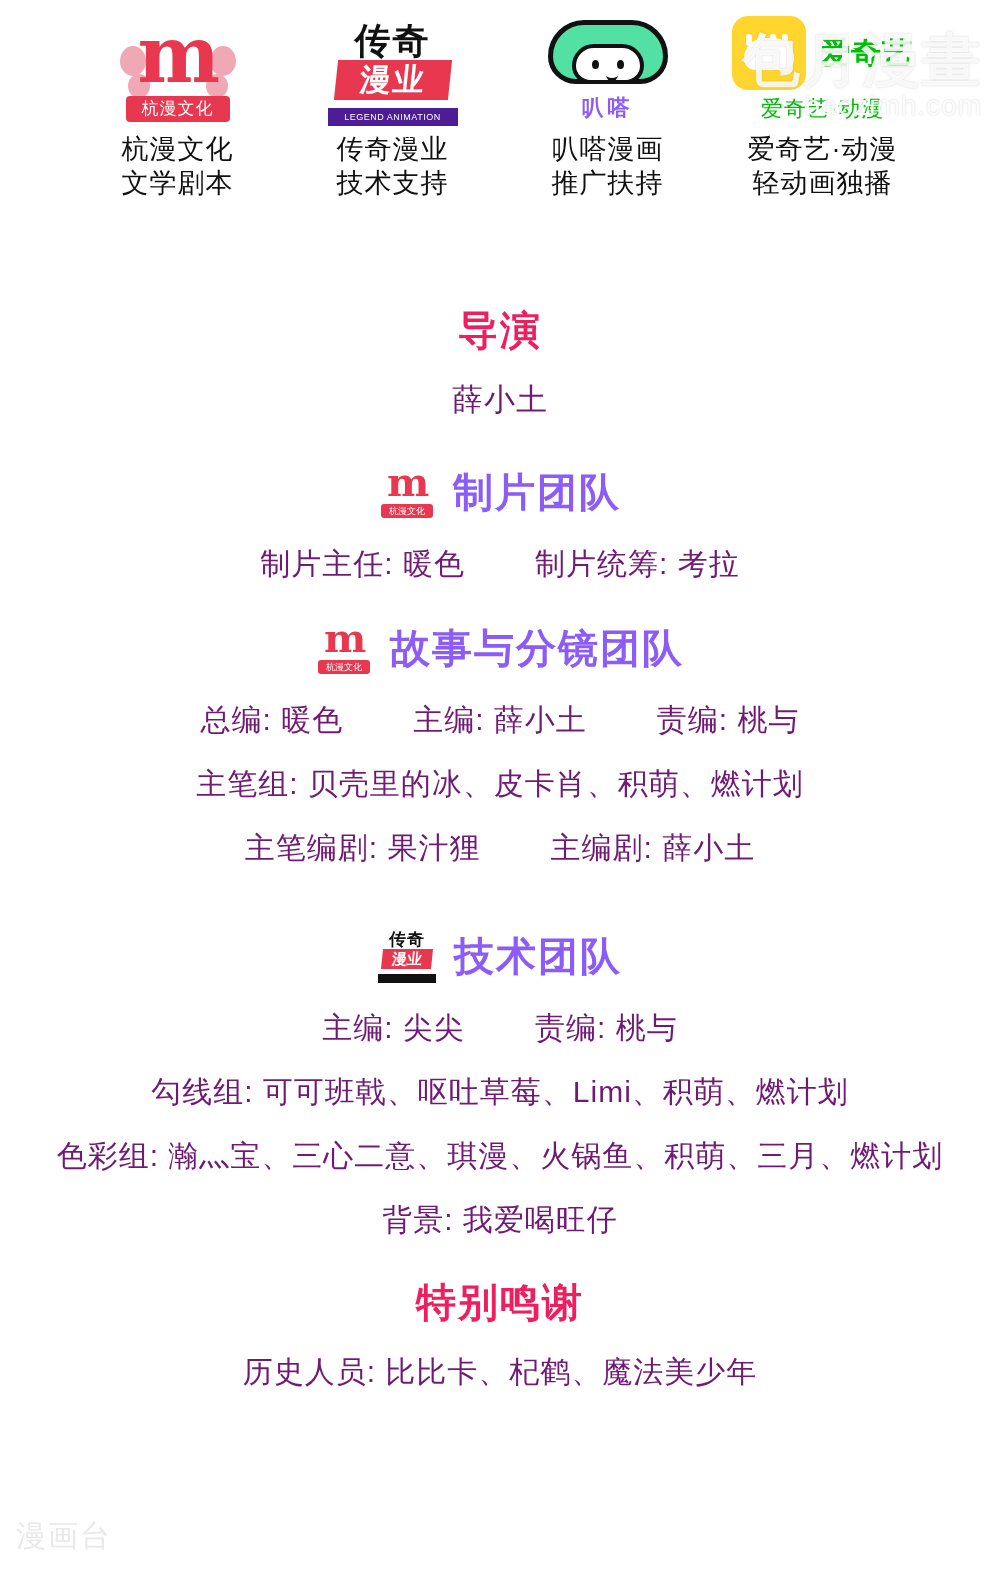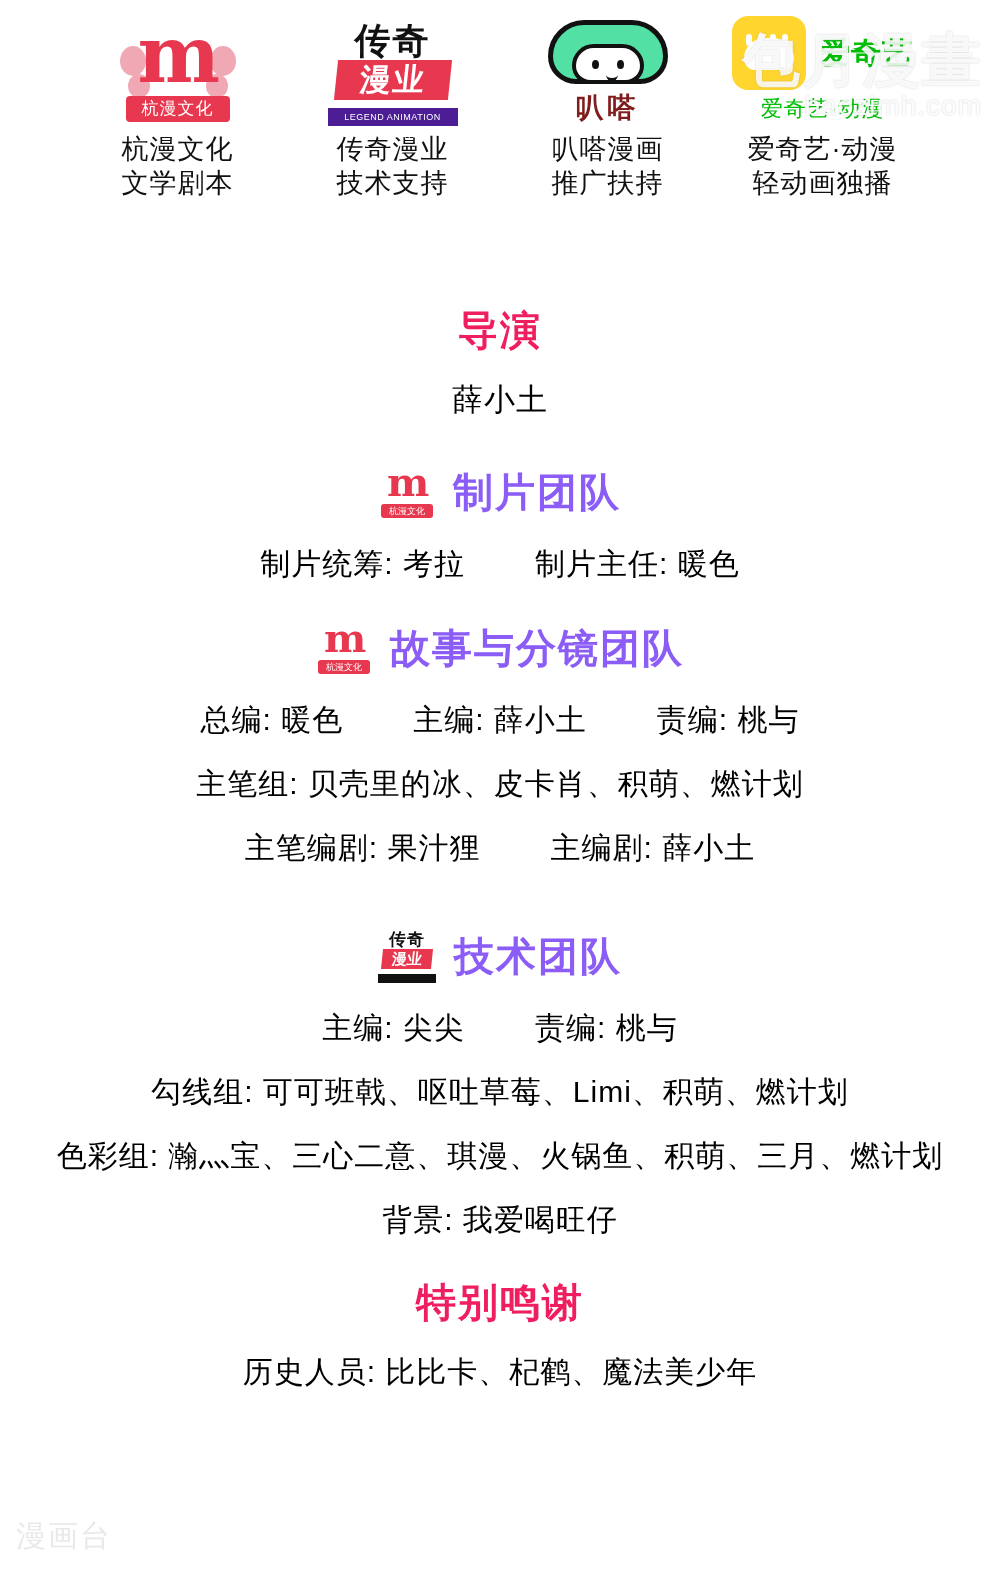--- a/index.html
+++ b/index.html
@@ -181,23 +181,23 @@
     height: 6px;
     border-bottom: 3px solid #111;
     border-radius: 0 0 8px 8px;
   }
   .logo-bd .word {
     position: absolute;
     bottom: 0;
     left: 0;
     width: 140px;
     text-align: center;
-    font-size: 28px;
-    font-weight: bold;
-    color: #7f1d1d;
+    font-size: 22px;
+    font-weight: bold;
+    color: #8b5cf6;
     letter-spacing: 4px;
     line-height: 40px;
   }
 
   
   .logo-iq {
     width: 200px;
     height: 112px;
     position: relative;
     display: flex;
@@ -365,21 +365,21 @@
     position: absolute;
     bottom: 0; left: 0;
     width: 58px; height: 9px;
     background: #111;
   }
 
   .line {
     text-align: center;
     font-size: 30px;
     line-height: 40px;
-    color: #000000;
+    color: #701a75;
     letter-spacing: 1px;
   }
   .line.name-only { font-size: 31px; }
   .row-pairs {
     display: flex;
     justify-content: center;
     gap: 70px;
   }
   .sp-24 { height: 24px; }
   .sp-36 { height: 36px; }
@@ -474,22 +474,22 @@
   <div>
     <div class="title-with-logo">
       <div class="mini-hm">
         <div class="m">m</div>
         <div class="rb">杭漫文化</div>
       </div>
       <div class="t">制片团队</div>
     </div>
     <div class="sp-24"></div>
     <div class="line row-pairs">
+      <span>制片主任: 暖色</span>
       <span>制片统筹: 考拉</span>
-      <span>制片主任: 暖色</span>
     </div>
   </div>
 
   <div class="sp-36"></div>
 
   <div>
     <div class="title-with-logo">
       <div class="mini-hm">
         <div class="m">m</div>
         <div class="rb">杭漫文化</div>

